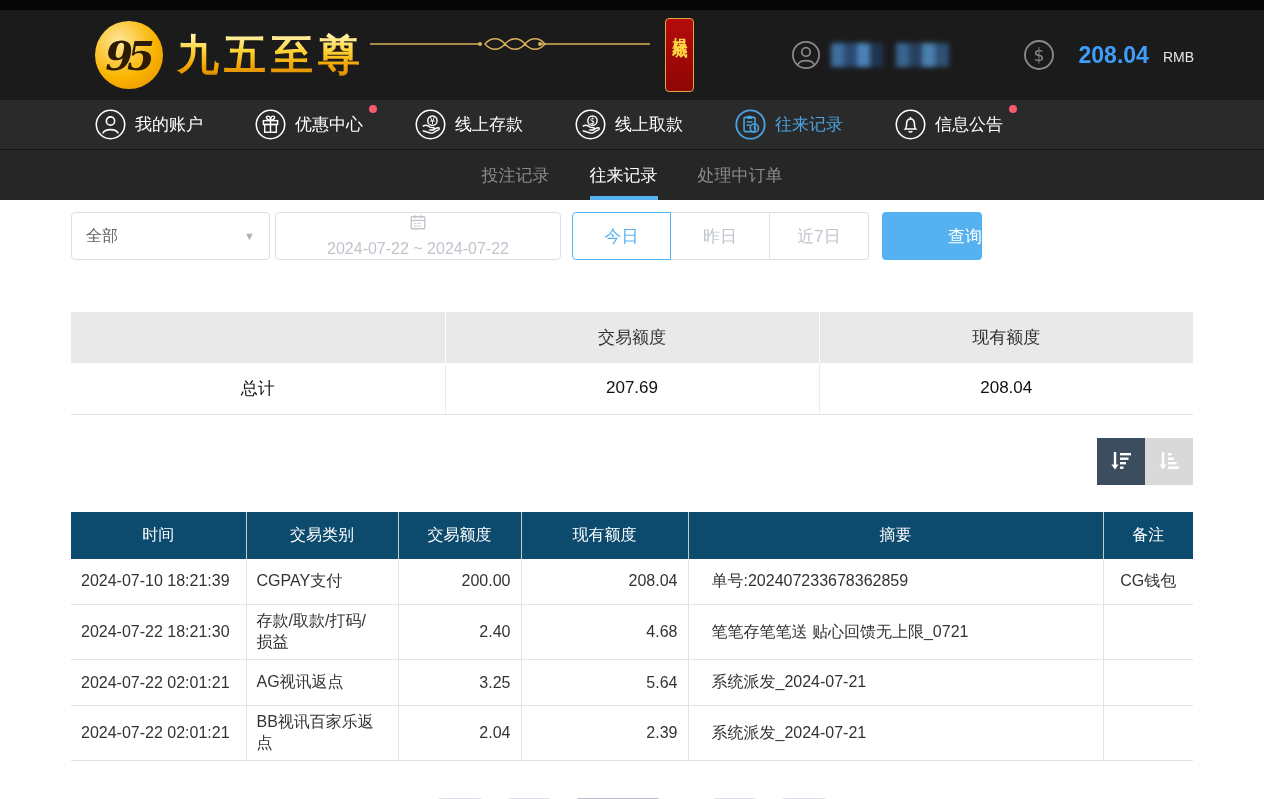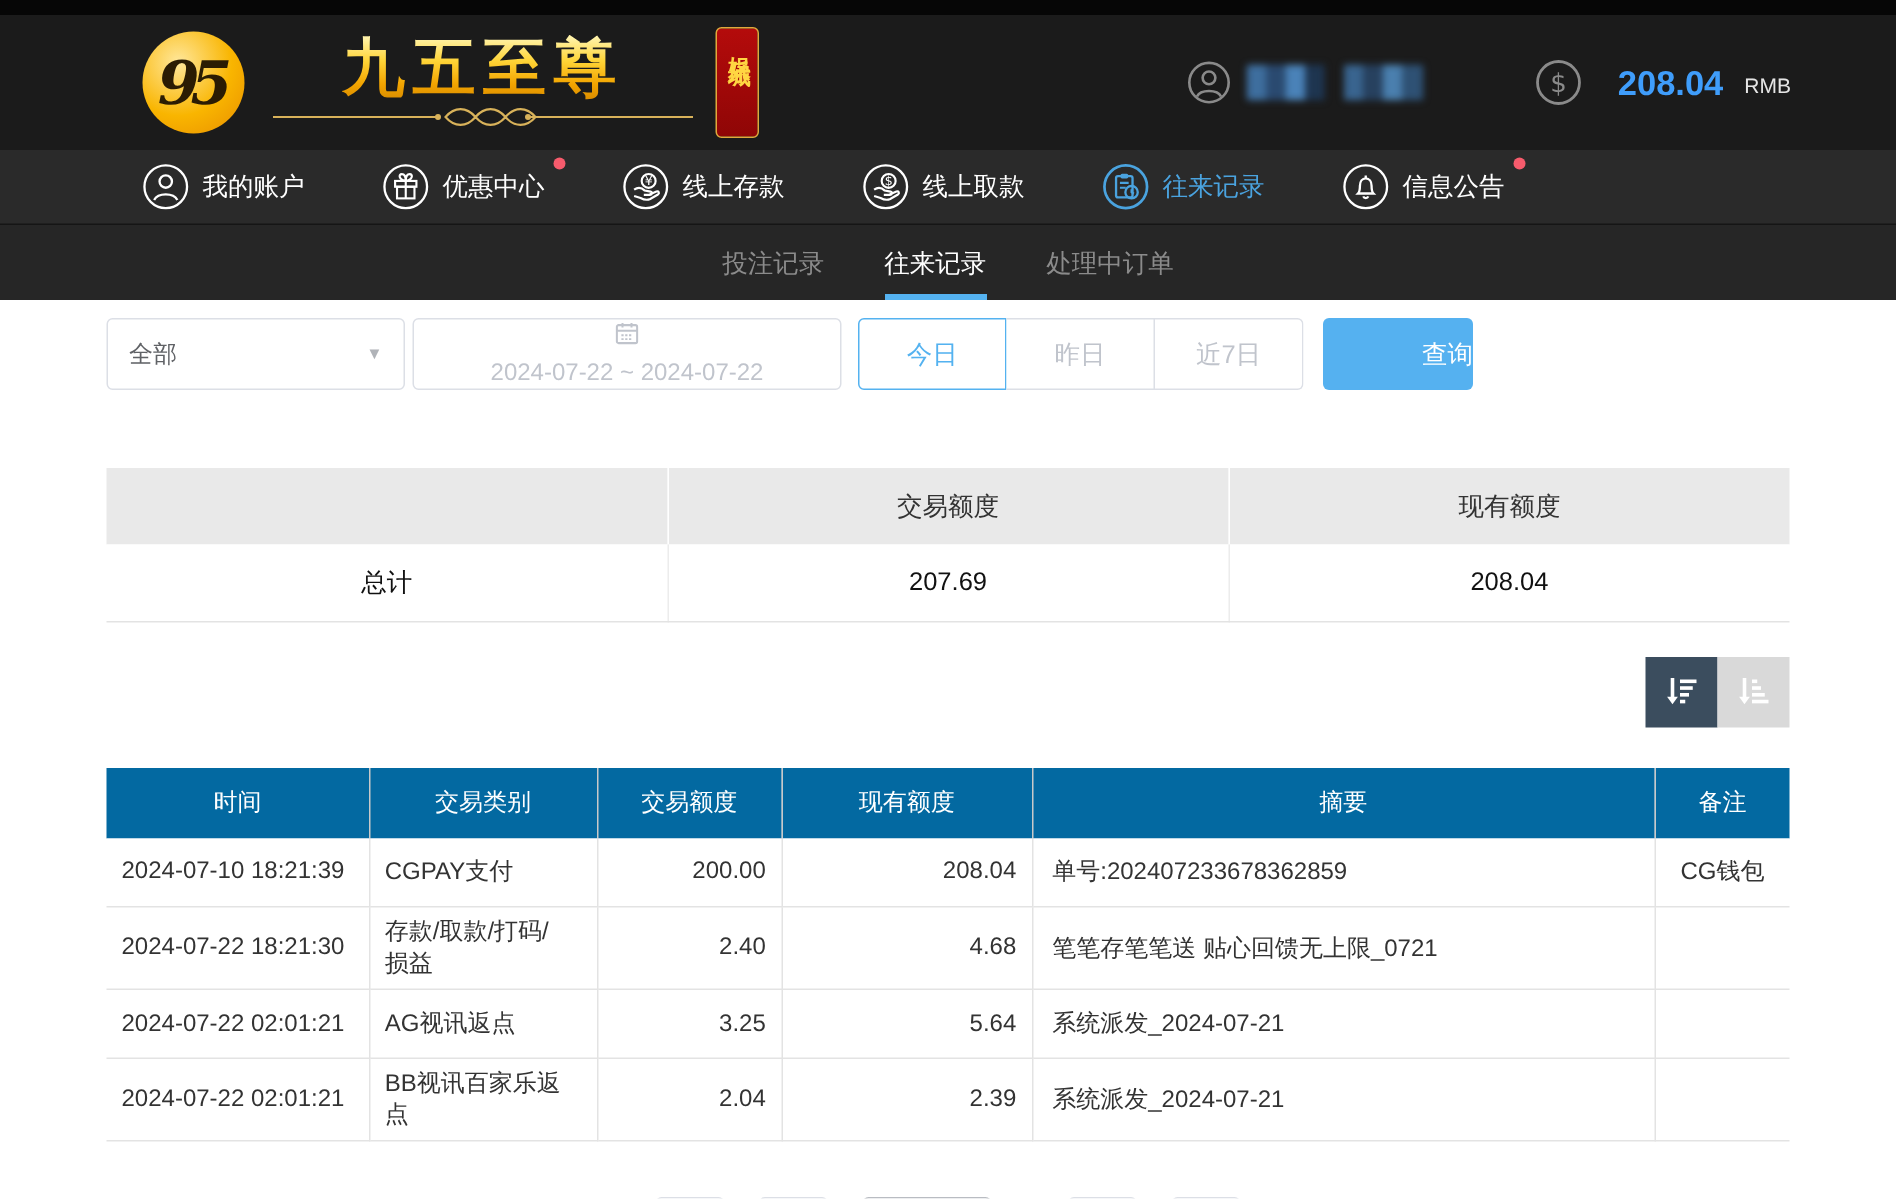--- a/index.html
+++ b/index.html
@@ -10,21 +10,21 @@
   .topstrip { height:10px; background:#060606; }
   .header { height:90px; background:#1b1b1b; display:flex; align-items:center; justify-content:space-between; padding:0 70px 0 95px; }
 
   
   .logo { display:flex; align-items:center; }
   .logo-circle { width:68px; height:68px; border-radius:50%;
     background:radial-gradient(circle at 35% 30%, #ffe79a 0%, #fcc campaign 0%, #f9b500 55%, #e88d00 100%);
     background:radial-gradient(circle at 35% 30%, #ffe79a 0%, #f9b500 55%, #e88d00 100%);
     display:flex; align-items:center; justify-content:center; margin-right:14px; }
   .logo-circle span { font-family:"DejaVu Serif",serif; font-style:italic; font-weight:bold; font-size:40px; color:#2b1c03; letter-spacing:-6px; padding-right:4px; }
-  .logo-text-wrap { display:flex; flex-direction:column; align-items:center; }
+  .logo-text-wrap { display:flex; align-items:flex-start; }
   .logo-title { font-size:42px; font-weight:bold; letter-spacing:5px; line-height:1.05;
     background:linear-gradient(180deg,#fff2a8 5%,#ffd437 40%,#f2a400 75%,#d98c00 100%);
     -webkit-background-clip:text; background-clip:text; -webkit-text-fill-color:transparent; }
   .logo-flourish { width:290px; height:18px; margin-top:2px; }
   .logo-badge { margin-left:10px; background:linear-gradient(180deg,#b40b0b,#8f0606);
     border:1px solid #e0a93c; border-radius:4px; padding:6px 4px;
     writing-mode:vertical-rl; text-orientation:upright; letter-spacing:3px;
     color:#ffd642; font-size:15px; font-weight:bold; height:74px; display:flex; align-items:center; }
 
   
@@ -75,28 +75,28 @@
   .summary td:last-child { border-right:none; }
 
   
   .sortbar { display:flex; justify-content:flex-end; margin-top:23px; }
   .sortbtn { width:48px; height:47px; display:flex; align-items:center; justify-content:center; cursor:pointer; }
   .sortbtn.desc { background:#3b4d5e; }
   .sortbtn.asc  { background:#d9d9d9; }
 
   
   .dtable { width:100%; border-collapse:collapse; margin-top:27px; table-layout:fixed; }
-  .dtable th { background:#0369a1; color:#fff; height:47px; font-size:16px; font-weight:normal; border-right:1px solid #c9c9c9; }
+  .dtable th { background:#0c4a6e; color:#fff; height:47px; font-size:16px; font-weight:normal; border-right:1px solid #c9c9c9; }
   .dtable th:last-child { border-right:none; }
   .dtable td { border:1px solid #e3e3e3; border-top:none; font-size:16px; color:#333; height:46px; padding:6px 10px; background:#fff; }
   .dtable td.c-time { padding-left:10px; }
   .dtable td.c-cat { padding-right:18px; }
   .dtable td.r { text-align:right; }
   .dtable td.c { text-align:center; }
-  .dtable td.c-sum { padding-left:13px; }
+  .dtable td.c-sum { padding-left:23px; }
   .dtable tr td:first-child { border-left:none; }
   .dtable tr td:last-child { border-right:none; }
 
   
   .pager { display:flex; align-items:flex-start; justify-content:center; gap:23px; margin-top:37px; }
   .pbtn { width:46px; height:40px; border:1px solid #dcdfe6; border-radius:4px; background:#fff;
     color:#c9ccd1; font-size:17px; display:flex; align-items:center; justify-content:center; cursor:pointer; letter-spacing:-2px; }
   .pinput { width:86px; height:40px; border:1px solid #b9bcc2; border-radius:4px; text-align:center;
     font-size:15px; color:#606266; }
   .ptotal { font-size:15px; color:#8a8f99; line-height:40px; margin-left:-8px; }

